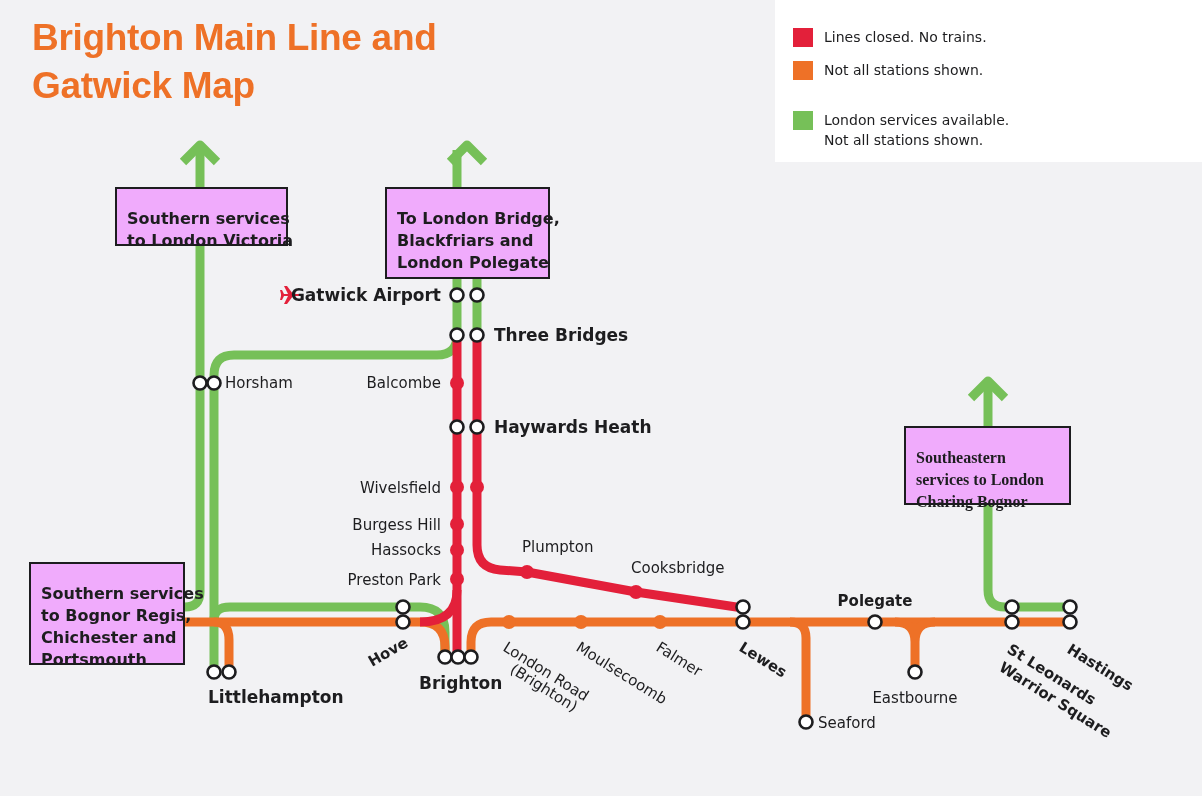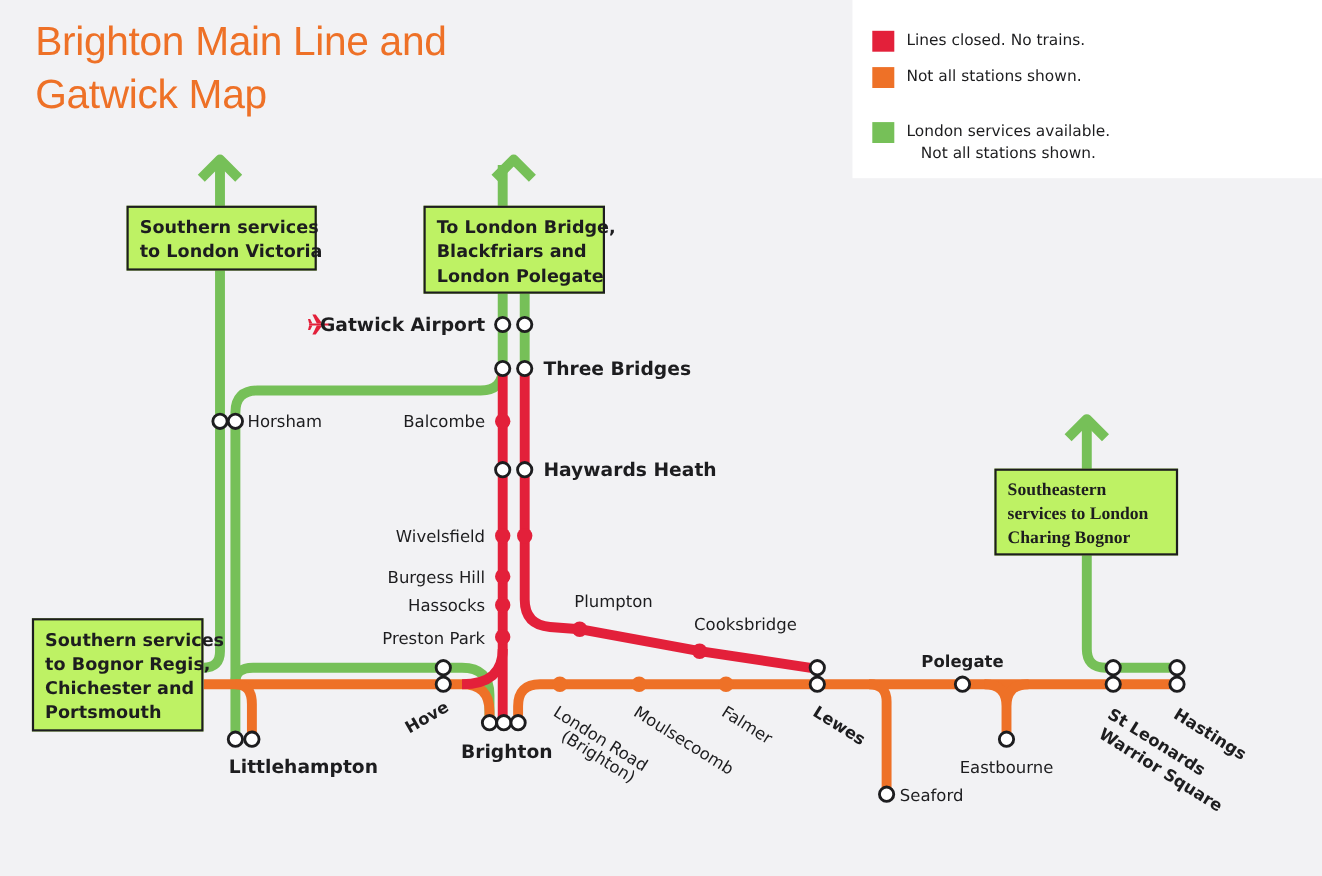--- a/index.html
+++ b/index.html
@@ -5,35 +5,35 @@
   html, body { margin: 0; padding: 0; }
   body {
     width: 1202px; height: 796px; position: relative; overflow: hidden;
     background: #f2f2f4;
     font-family: "DejaVu Sans", "Liberation Sans", sans-serif;
     color: #1d1d1f;
   }
   .title {
     position: absolute; left: 32px; top: 14px;
     font-family: "Liberation Sans", sans-serif;
-    font-weight: normal; font-size: 37px; line-height: 48px;
+    font-weight: bold; font-size: 37px; line-height: 48px;
     color: #ee7127; letter-spacing: -0.3px;
   }
   .legend {
     position: absolute; left: 775px; top: 0; width: 427px; height: 162px;
     background: #ffffff;
   }
-  .legend-item { position: absolute; left: 18px; display: flex; align-items: flex-start; text-align: center; }
+  .legend-item { position: absolute; left: 18px; display: flex; align-items: flex-start; }
   .legend-swatch { width: 20px; height: 19px; margin-top: 1px; flex: none; }
   .legend-text { margin-left: 11px; font-size: 14px; line-height: 20px; }
   .legend-text span { display: block; }
   .dest-box {
-    position: absolute; background: #bef264; border: 2px solid #1d1d1f;
+    position: absolute; background: #f0abfc; border: 2px solid #1d1d1f;
     font-weight: bold; font-size: 16px; line-height: 22px;
-    padding: 7px 10px 5px 10px; box-sizing: border-box;
+    padding: 19px 10px 5px 10px; box-sizing: border-box;
   }
   .dest-box span { display: block; white-space: nowrap; }
   svg#map { position: absolute; left: 0; top: 0; }
   .lbl { font-family: "DejaVu Sans", "Liberation Sans", sans-serif; fill: #1d1d1f; }
   .lbl-sm { font-size: 15px; }
   .lbl-lg { font-size: 17px; font-weight: bold; }
 </style>
 </head>
 <body>
 
@@ -177,21 +177,21 @@
   <text class="lbl lbl-sm" x="915" y="703" text-anchor="middle">Eastbourne</text>
   <text class="lbl lbl-sm" x="1006" y="652" transform="rotate(32 1006 652)" style="font-weight:bold">St Leonards</text>
   <text class="lbl lbl-sm" x="998" y="670" transform="rotate(32 998 670)" style="font-weight:bold">Warrior Square</text>
   <text class="lbl lbl-sm" x="1066" y="652" transform="rotate(32 1066 652)" style="font-weight:bold">Hastings</text>
 </svg>
 
 <div class="dest-box" style="left:115px; top:187px; width:173px; height:59px;">
   <span>Southern services</span>
   <span>to London Victoria</span>
 </div>
-<div class="dest-box" style="left:385px; top:187px; width:165px; height:80px;">
+<div class="dest-box" style="left:385px; top:187px; width:165px; height:92px;">
   <span>To London Bridge,</span>
   <span>Blackfriars and</span>
   <span>London Polegate</span>
 </div>
 <div class="dest-box" style="left:904px; top:426px; width:167px; height:79px;font-family:Liberation Serif, serif;">
   <span>Southeastern</span>
   <span>services to London</span>
   <span>Charing Bognor</span>
 </div>
 <div class="dest-box" style="left:29px; top:562px; width:156px; height:103px;">

